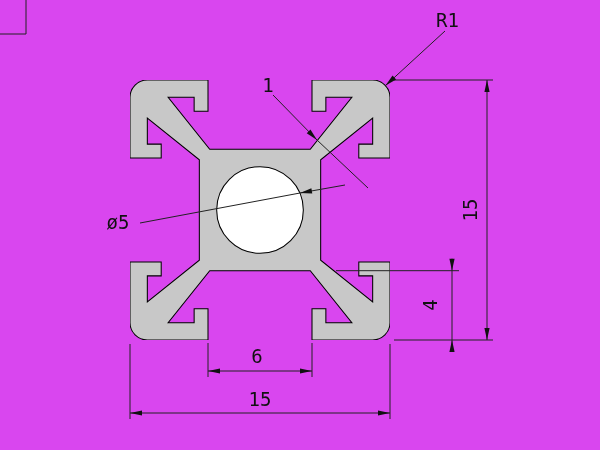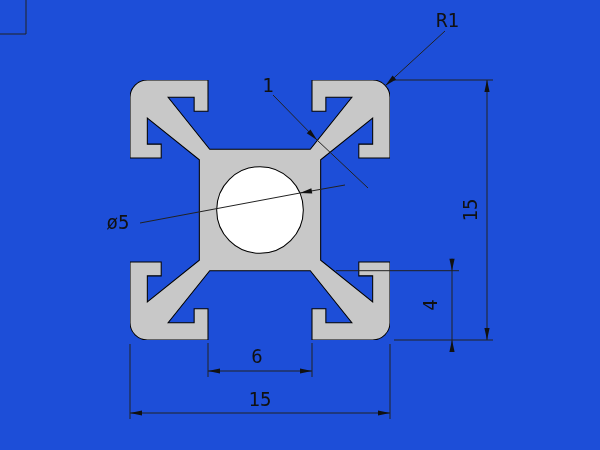--- a/index.html
+++ b/index.html
@@ -3,21 +3,21 @@
 <meta charset="utf-8">
 <style>
   html, body {
     margin: 0;
     padding: 0;
     background: #ffffff;
   }
   .canvas-wrap {
     width: 600px;
     height: 450px;
-    background: #1d4ed8;
+    background: #d946ef;
     position: relative;
     font-family: "DejaVu Sans Mono", monospace;
   }
   svg { display: block; }
   .dim-text {
     font-family: "DejaVu Sans Mono", monospace;
     font-size: 19px;
     fill: #111111;
   }
   .thin-line {

